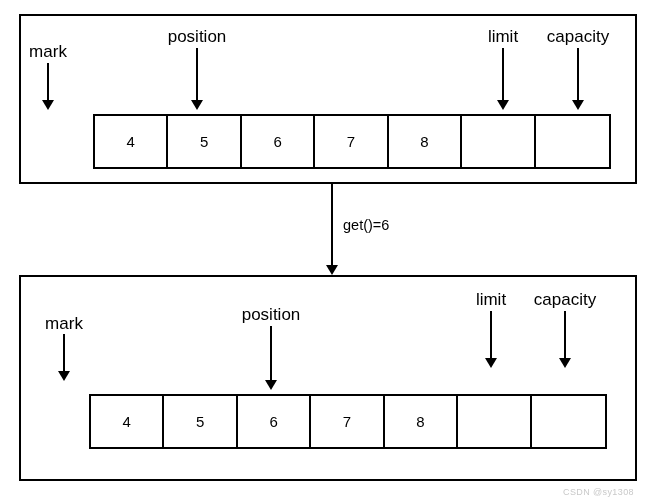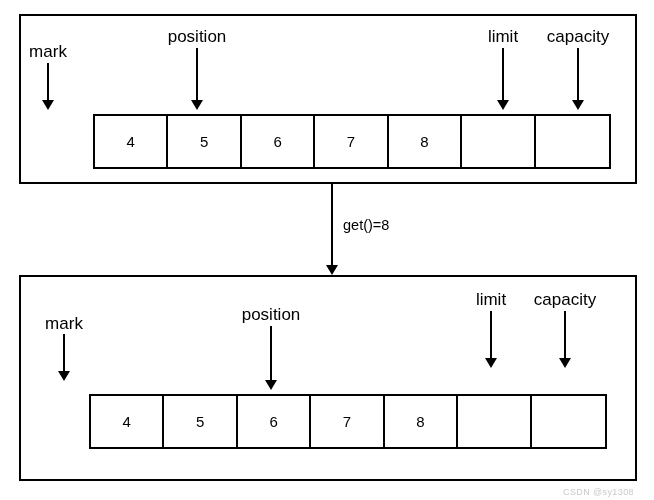--- a/index.html
+++ b/index.html
@@ -172,21 +172,21 @@
     <div class="cell" style="width:74px;">4</div>
     <div class="cell" style="width:74px;">5</div>
     <div class="cell" style="width:74px;">6</div>
     <div class="cell" style="width:74px;">7</div>
     <div class="cell" style="width:74px;">8</div>
     <div class="cell" style="width:74px;"></div>
     <div class="cell" style="width:74px;"></div>
   </div>
 
   <div id="transition-arrow"></div>
-  <div id="transition-label">get()=8</div>
+  <div id="transition-label">get()=6</div>
 
   <div class="panel" id="panel-bottom"></div>
 
   <div class="ptr-label" style="left:64px; top:315px;">mark</div>
   <div class="ptr-label" style="left:271px; top:306px;">position</div>
   <div class="ptr-label" style="left:491px; top:291px;">limit</div>
   <div class="ptr-label" style="left:565px; top:291px;">capacity</div>
 
   <div class="arrow" style="left:64px; top:334px; height:38px;"></div>
   <div class="arrow" style="left:271px; top:326px; height:55px;"></div>

